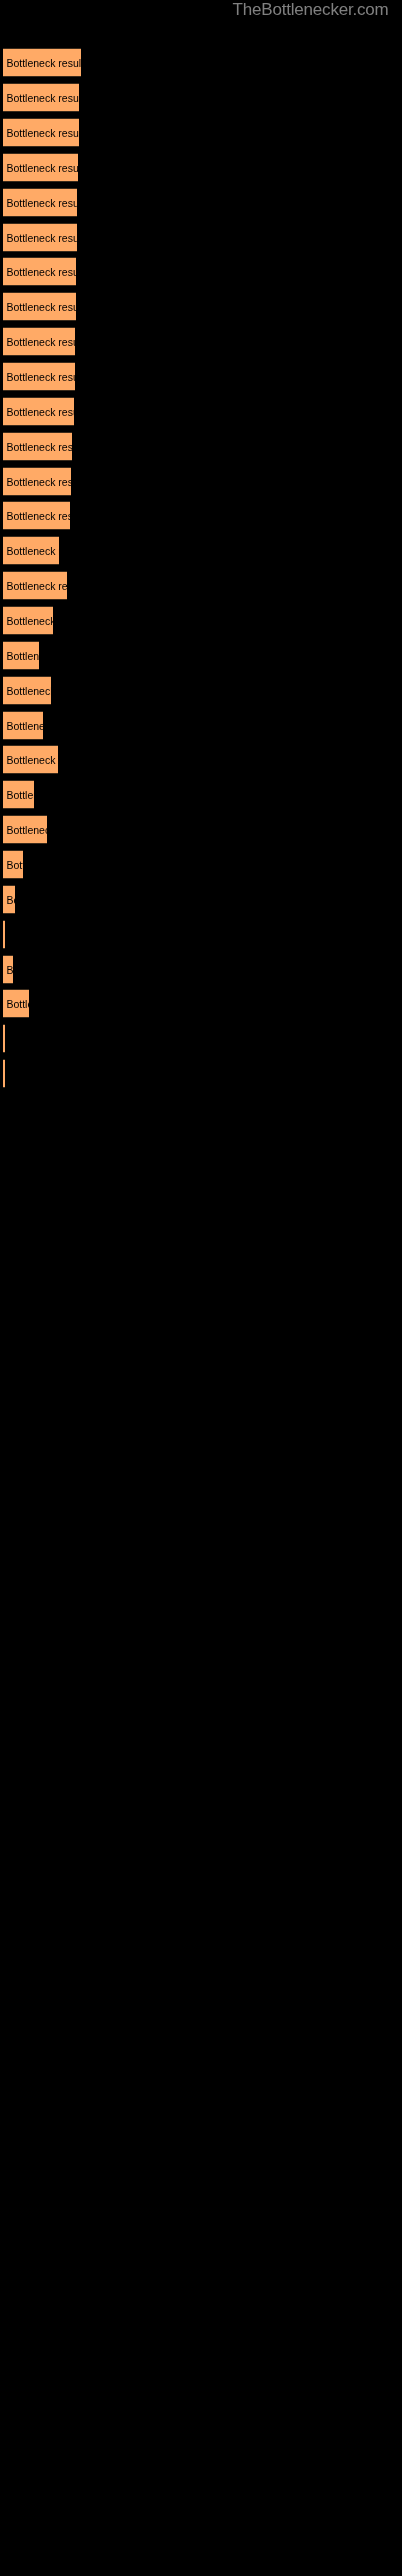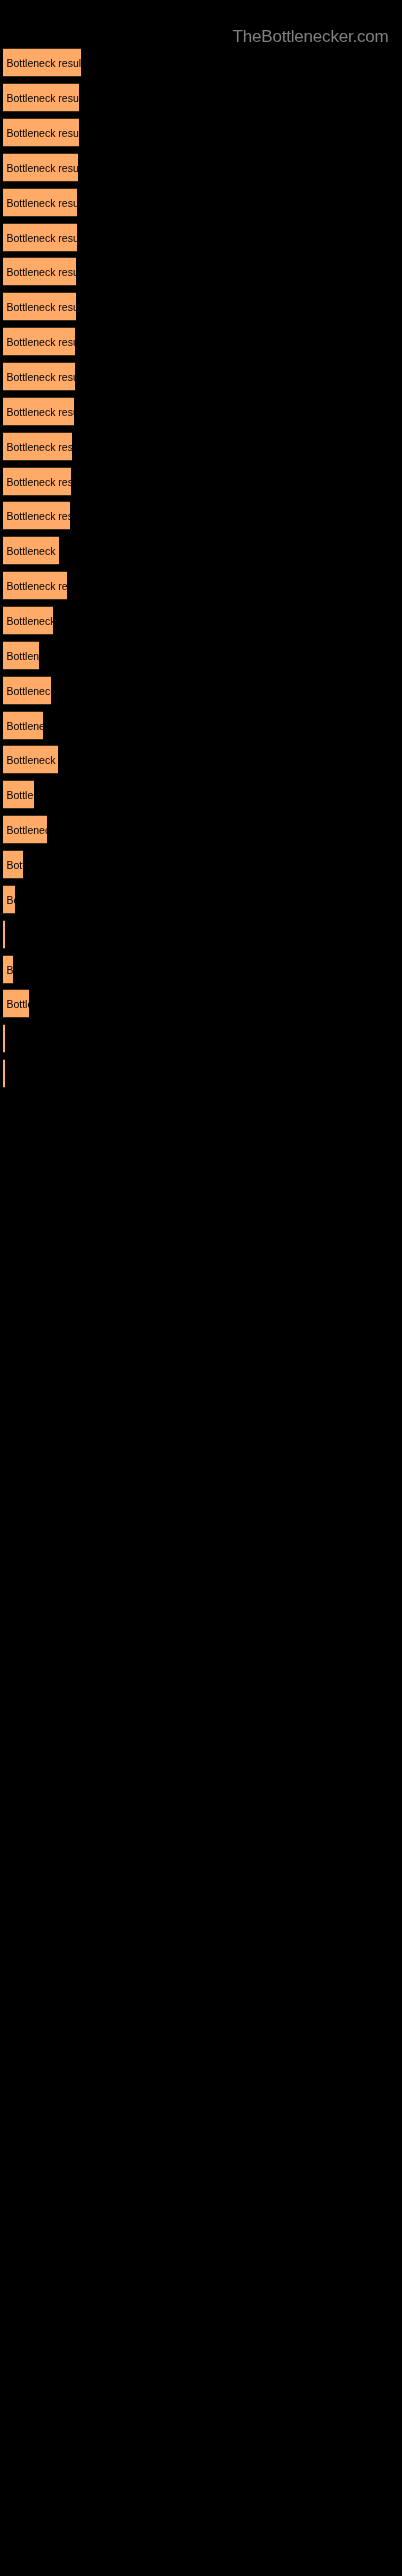--- a/index.html
+++ b/index.html
@@ -18,21 +18,20 @@
   #site-title {
     position: absolute;
     right: 14.5px;
     top: 0px;
     font-size: 17px;
     line-height: 19.3px;
     color: #808080;
     letter-spacing: -0.2px;
     white-space: nowrap;
     font-family: "Liberation Sans", sans-serif;
-    margin-top: 27px;
   }
   #plot {
     position: absolute;
     left: 0;
     top: 0;
     width: 403px;
     height: 2576px;
   }
   .bar-row {
     position: absolute;

